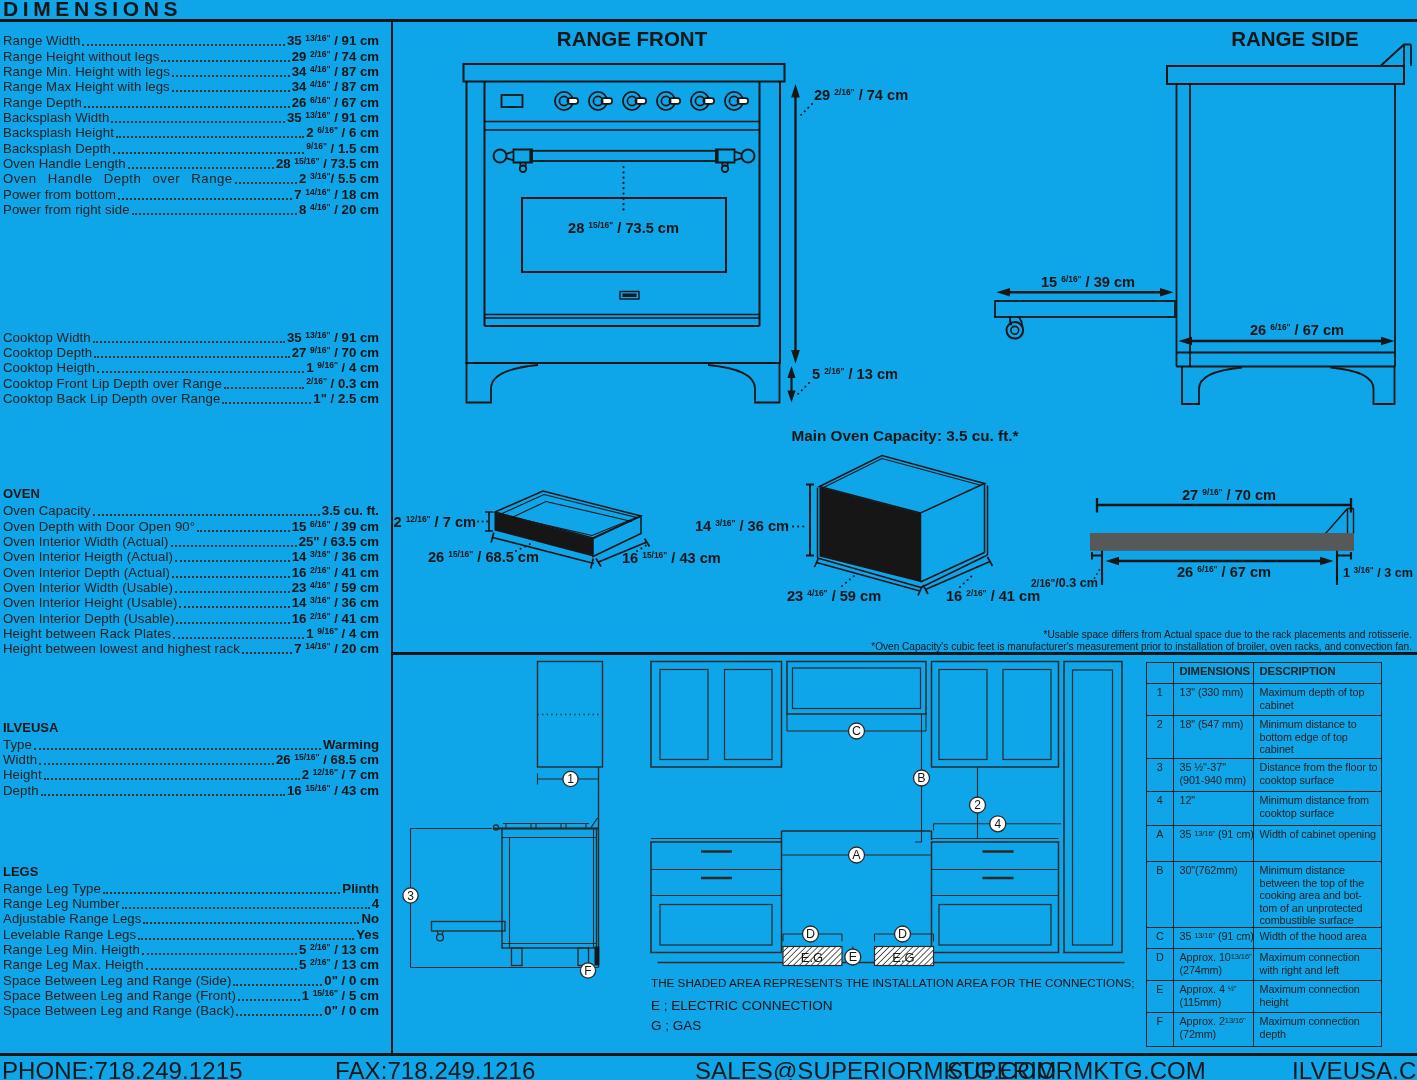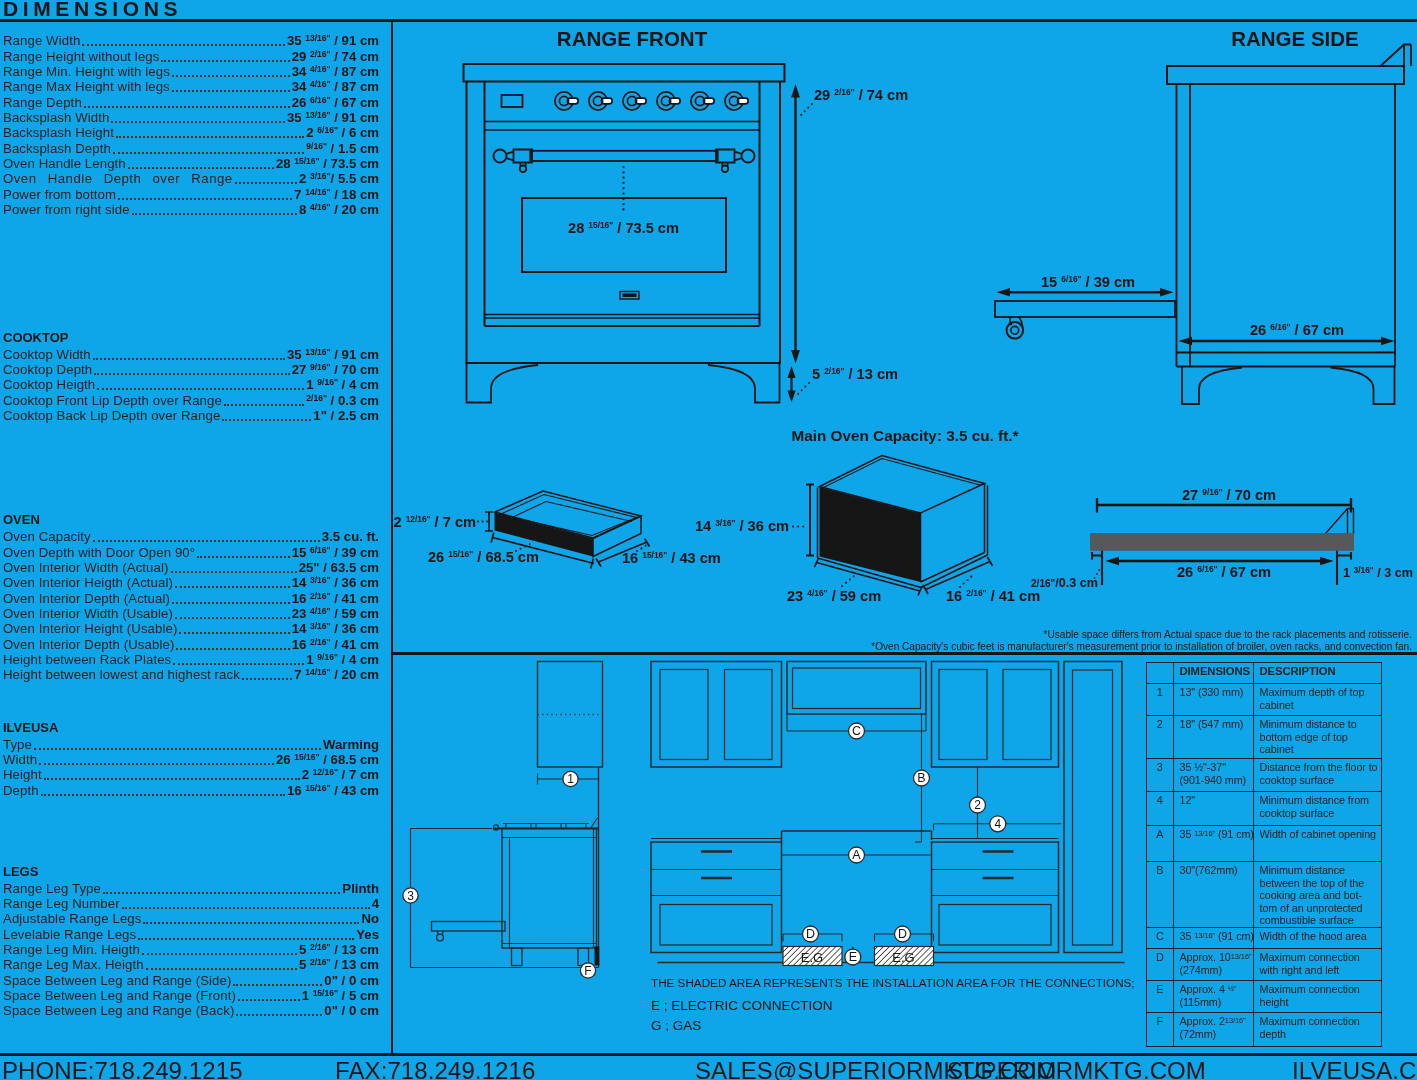--- a/index.html
+++ b/index.html
@@ -98,21 +98,20 @@
         <span class="v">7 <i>14/16"</i> / 18 cm</span>
       </div>
 <div class="r">
         <span class="l">Power from right side</span>
         <span class="d"></span>
         <span class="v">8 <i>4/16"</i> / 20 cm</span>
       </div>
 </div>
 
 <div class="sec" style="top:329.5px">
-<div class="h">COOKTOP</div>
 <div class="r">
         <span class="l">Cooktop Width</span>
         <span class="d"></span>
         <span class="v">35 <i>13/16"</i> / 91 cm</span>
       </div>
 <div class="r">
         <span class="l">Cooktop Depth</span>
         <span class="d"></span>
         <span class="v">27 <i>9/16"</i> / 70 cm</span>
       </div>
@@ -126,21 +125,21 @@
         <span class="d"></span>
         <span class="v"><i>2/16"</i> / 0.3 cm</span>
       </div>
 <div class="r">
         <span class="l">Cooktop Back Lip Depth over Range</span>
         <span class="d"></span>
         <span class="v">1" / 2.5 cm</span>
       </div>
 </div>
 
-<div class="sec" style="top:512px">
+<div class="sec" style="top:486px">
 <div class="h">OVEN</div>
 <div class="r">
         <span class="l">Oven Capacity</span>
         <span class="d"></span>
         <span class="v">3.5 cu. ft.</span>
       </div>
 <div class="r">
         <span class="l">Oven Depth with Door Open 90°</span>
         <span class="d"></span>
         <span class="v">15 <i>6/16"</i> / 39 cm</span>

